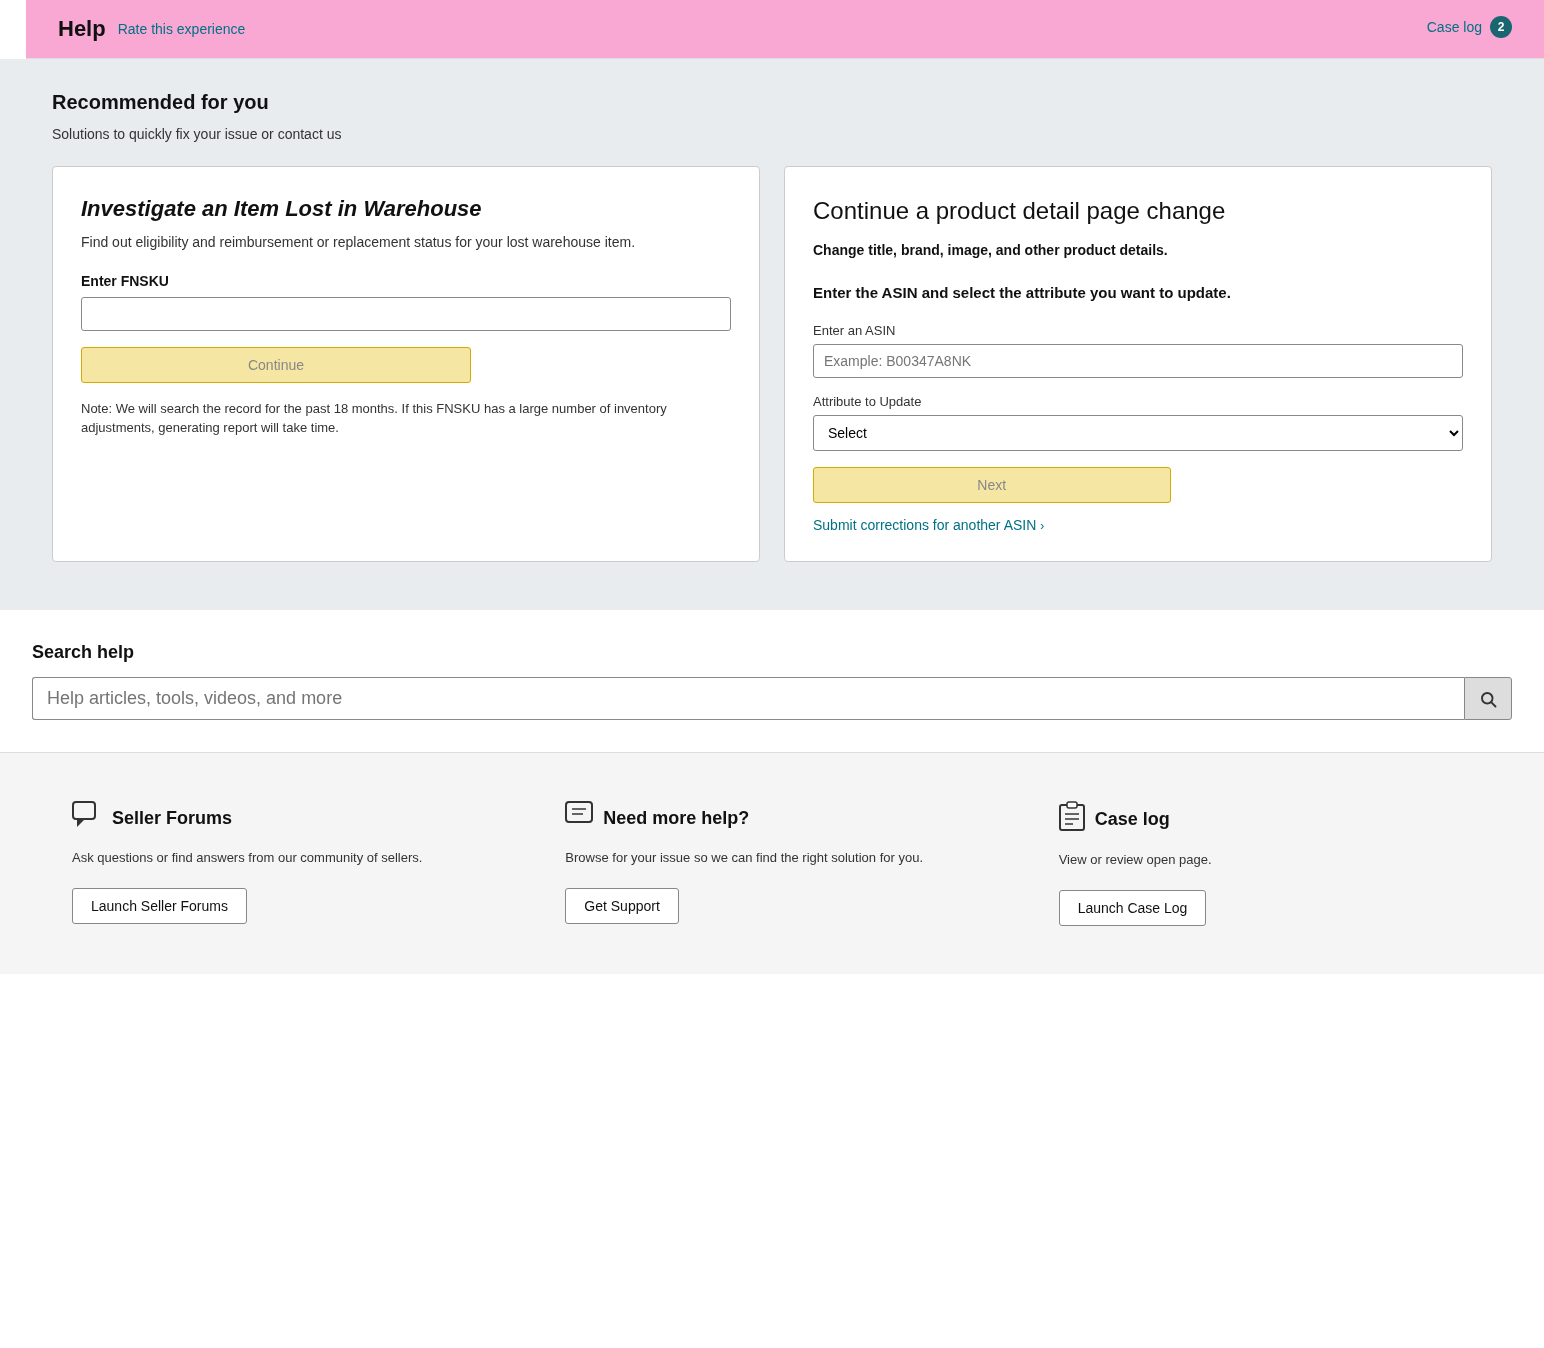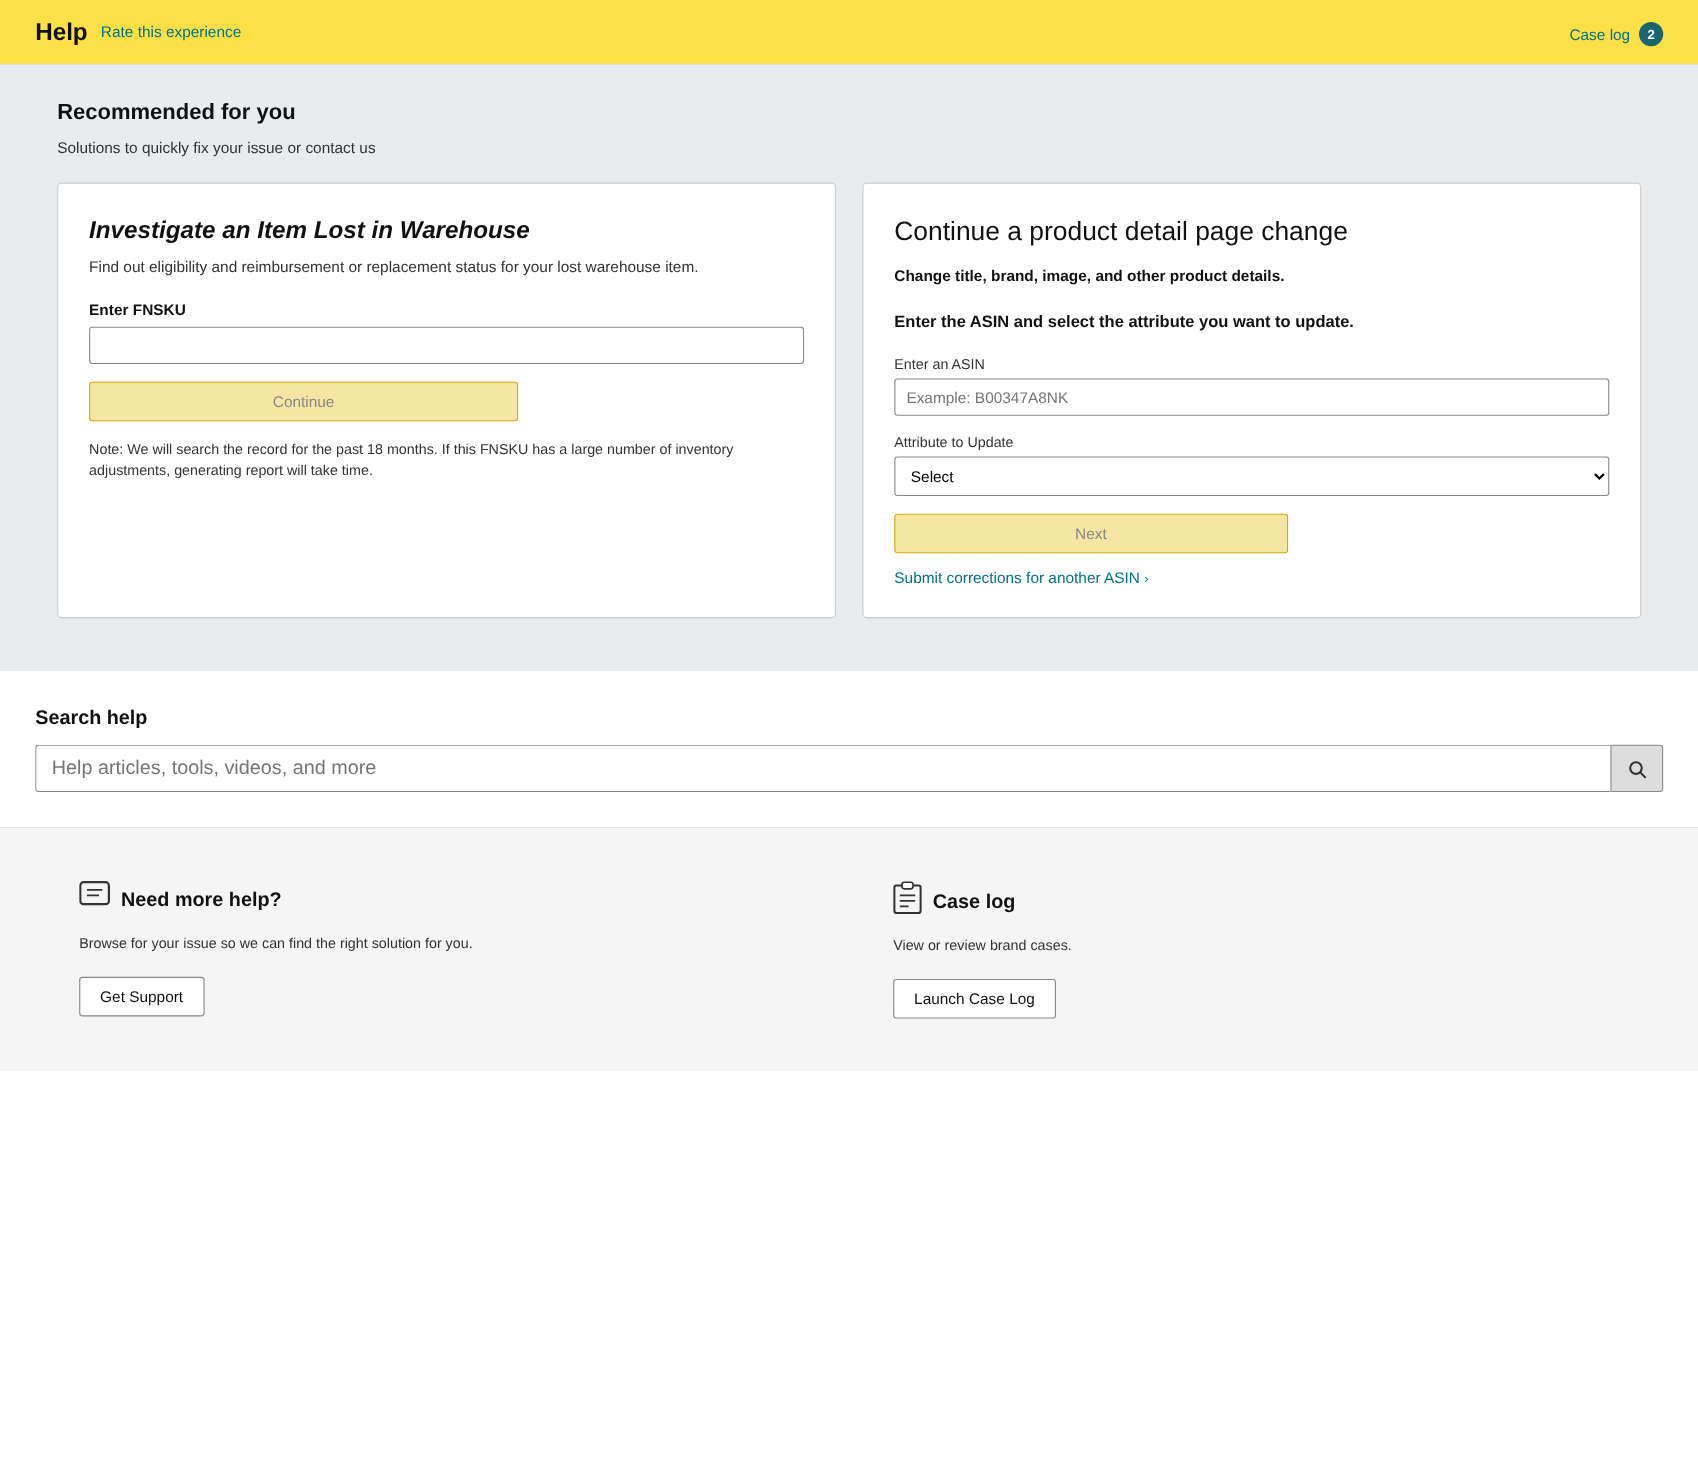--- a/index.html
+++ b/index.html
@@ -1,25 +1,26 @@
 <!DOCTYPE html>
 <html><head>
   <meta charset="utf-8">
   <style>
     * { box-sizing: border-box; margin: 0; padding: 0; }
     body { font-family: Arial, sans-serif; font-size: 14px; color: #111; background: #fff; }
 
     
     .header {
       display: flex;
-      align-items: flex-end;
+      align-items: flex-start;
       justify-content: space-between;
       padding: 16px 32px;
       border-bottom: 1px solid #ddd;
-      background: #fde047;
+      background: #f9a8d4;
+      margin-left: 26px;
     }
     .header-left { display: flex; align-items: center; gap: 12px; }
     .header-help-title { font-size: 22px; font-weight: bold; color: #111; }
     .header-rate-link { color: #007185; font-size: 14px; cursor: pointer; text-decoration: none; }
     .header-right { display: flex; align-items: center; gap: 8px; }
     .case-log-link { color: #007185; font-size: 14px; cursor: pointer; }
     .case-log-badge {
       background: #1a6670;
       color: #fff;
       border-radius: 50%;
@@ -249,20 +250,33 @@
         <circle cx="11" cy="11" r="7"></circle>
         <line x1="16.5" y1="16.5" x2="22" y2="22"></line>
       </svg>
     </button>
   </div>
 </section>
 
 <footer class="footer-section">
   <div class="footer-cols">
 
+    <div class="footer-col">
+      <div class="footer-col-header">
+        <span class="footer-col-icon">
+          <svg width="30" height="28" viewBox="0 0 30 28">
+            <rect x="1" y="1" width="22" height="17" rx="3" ry="3" fill="none" stroke="#333" stroke-width="2"></rect>
+            <polyline points="5,18 5,26 13,18" fill="#333" stroke="none"></polyline>
+          </svg>
+        </span>
+        <span class="footer-col-title">Seller Forums</span>
+      </div>
+      <p class="footer-col-desc">Ask questions or find answers from our community of sellers.</p>
+      <button class="footer-btn">Launch Seller Forums</button>
+    </div>
 
     <div class="footer-col">
       <div class="footer-col-header">
         <span class="footer-col-icon">
           <svg width="28" height="28" viewBox="0 0 28 28">
             <rect x="1" y="1" width="26" height="20" rx="3" ry="3" fill="none" stroke="#333" stroke-width="2"></rect>
             <line x1="7" y1="8" x2="21" y2="8" stroke="#333" stroke-width="1.5"></line>
             <line x1="7" y1="13" x2="18" y2="13" stroke="#333" stroke-width="1.5"></line>
           </svg>
         </span>
@@ -278,18 +292,18 @@
           <svg width="26" height="30" viewBox="0 0 26 30">
             <rect x="1" y="4" width="24" height="25" rx="2" ry="2" fill="none" stroke="#333" stroke-width="2"></rect>
             <rect x="8" y="1" width="10" height="6" rx="2" ry="2" fill="#fff" stroke="#333" stroke-width="1.5"></rect>
             <line x1="6" y1="13" x2="20" y2="13" stroke="#333" stroke-width="1.5"></line>
             <line x1="6" y1="18" x2="20" y2="18" stroke="#333" stroke-width="1.5"></line>
             <line x1="6" y1="23" x2="14" y2="23" stroke="#333" stroke-width="1.5"></line>
           </svg>
         </span>
         <span class="footer-col-title">Case log</span>
       </div>
-      <p class="footer-col-desc">View or review brand cases.</p>
+      <p class="footer-col-desc">View or review open page.</p>
       <button class="footer-btn">Launch Case Log</button>
     </div>
 
   </div>
 </footer>
 
 </body></html>

